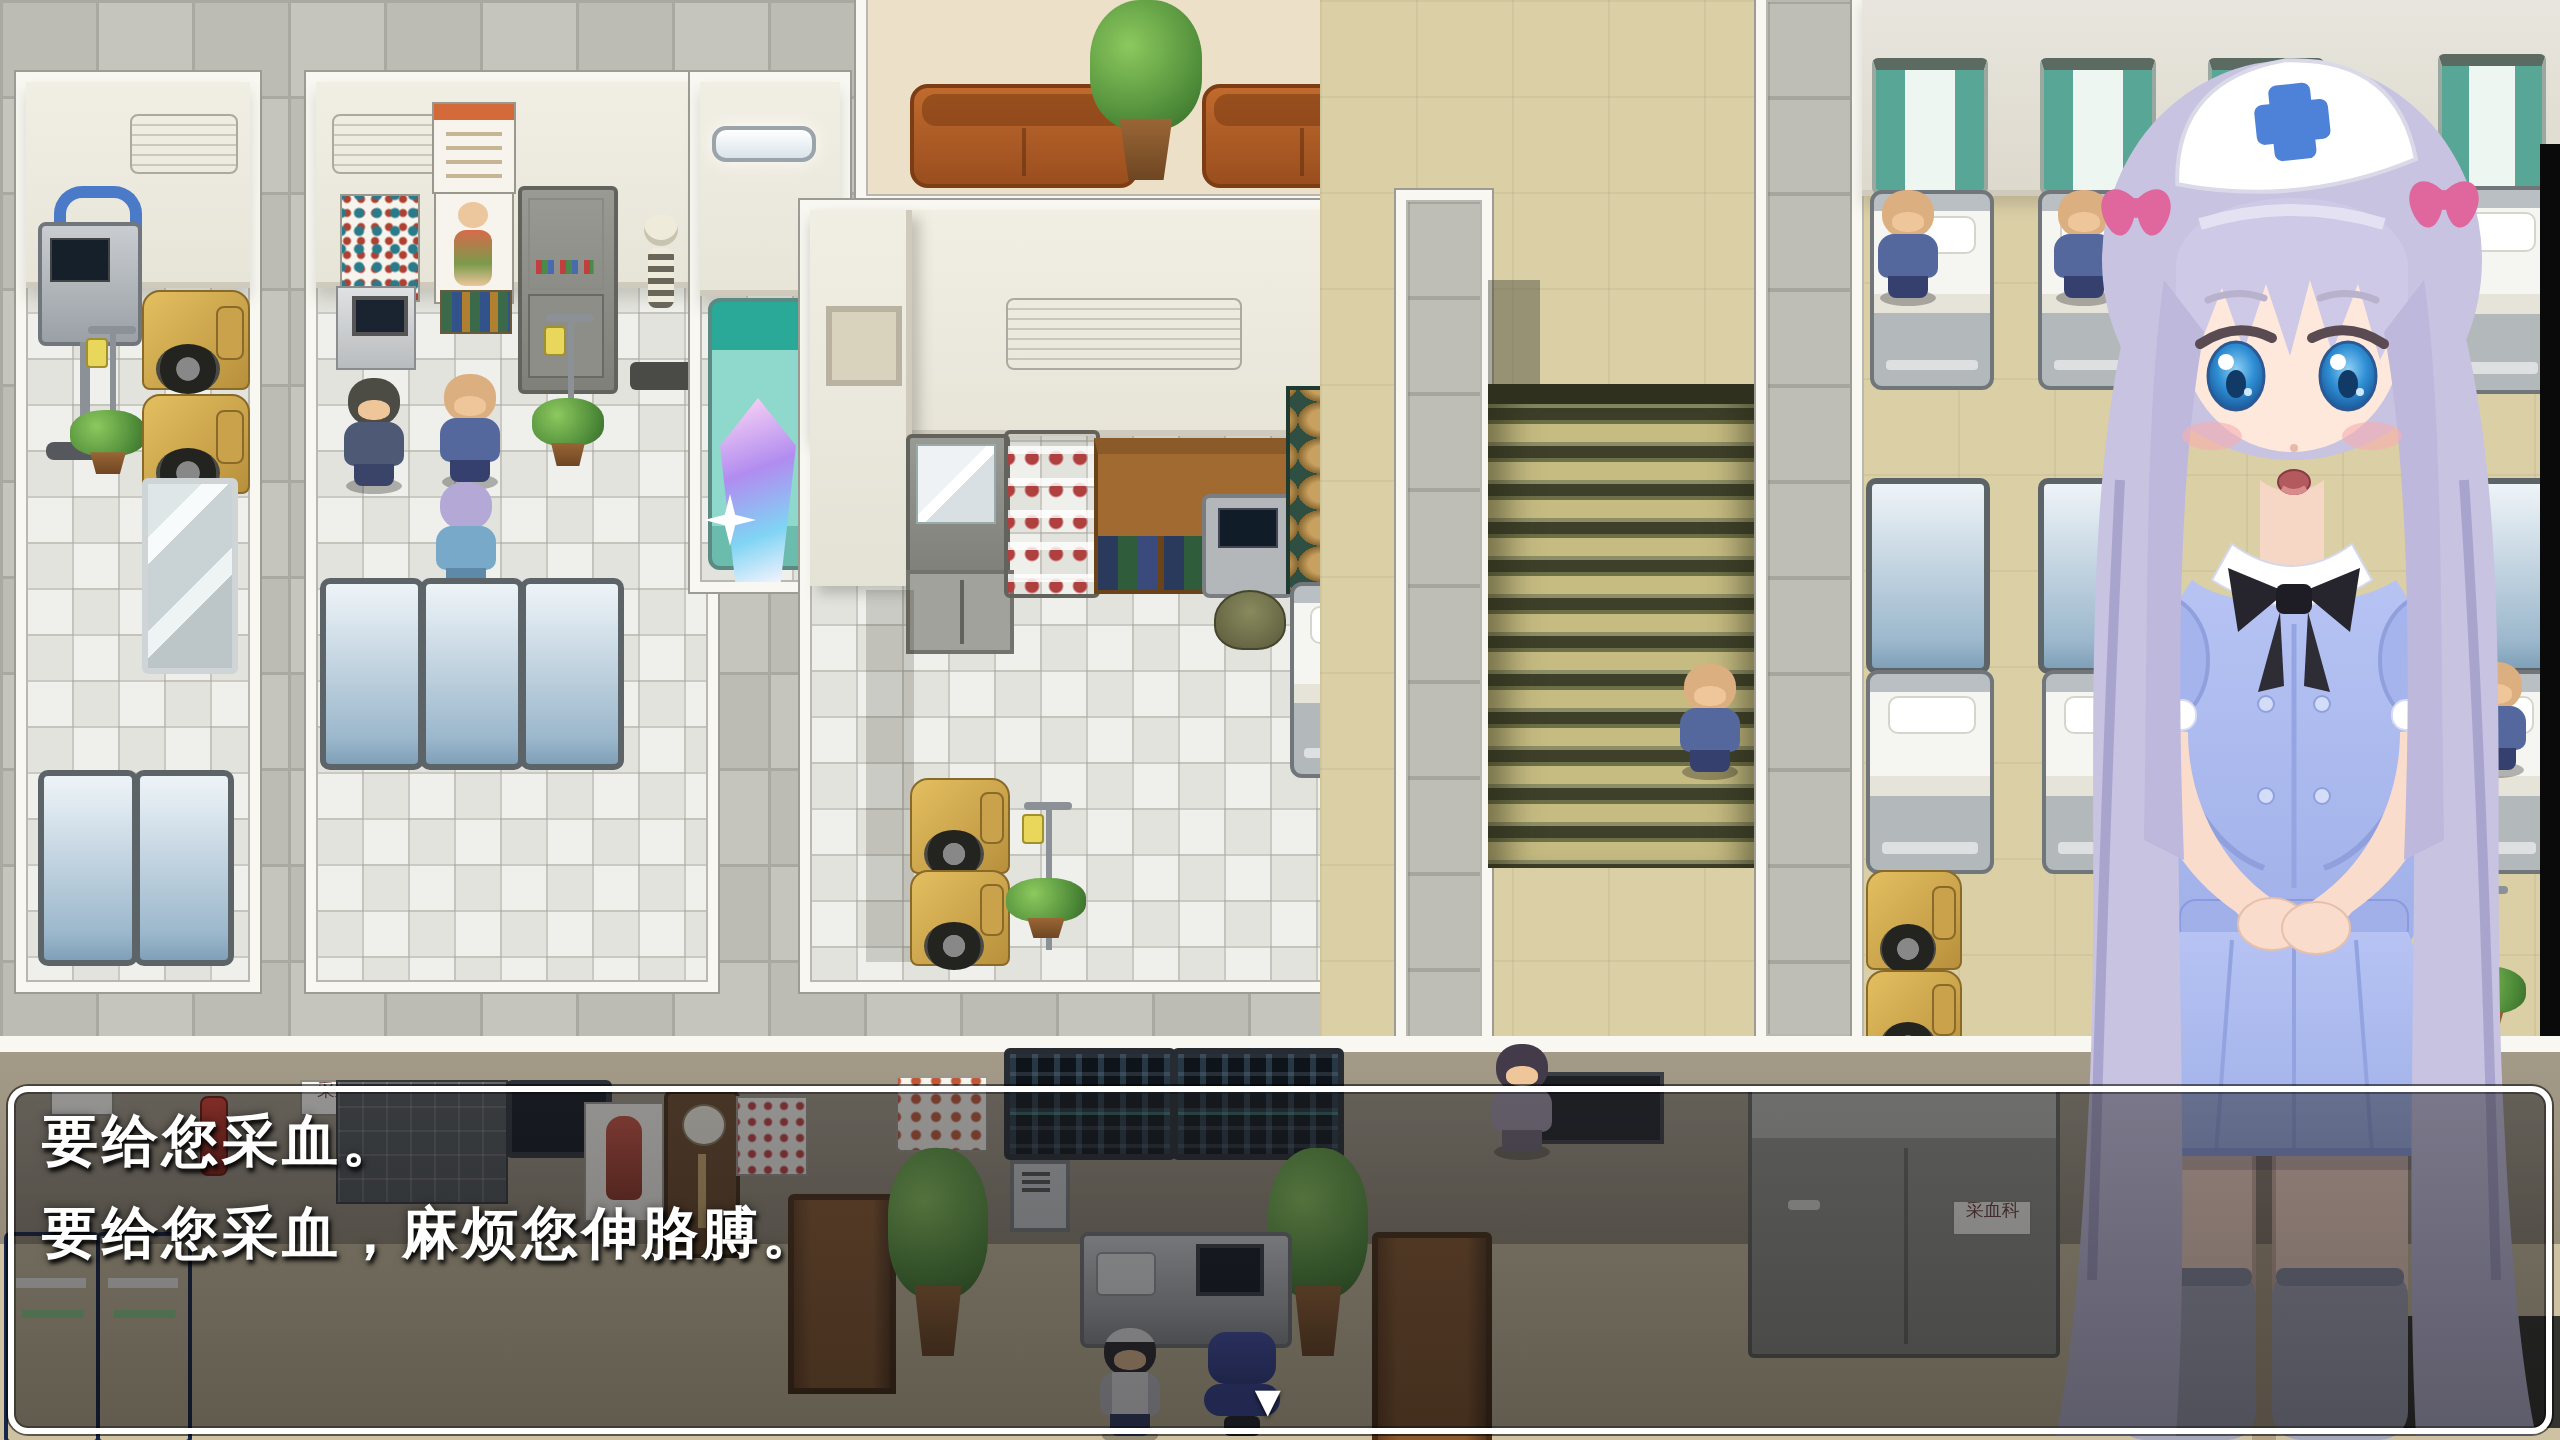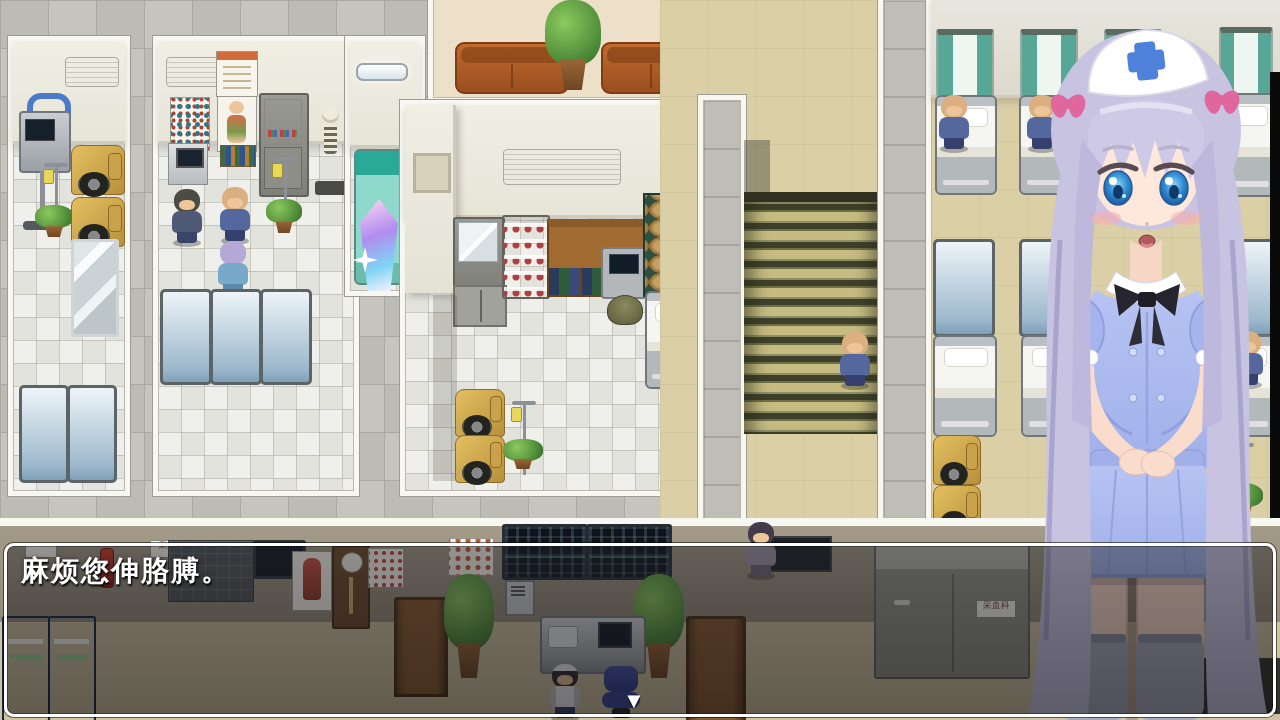--- a/index.html
+++ b/index.html
@@ -454,17 +454,18 @@
 
       <ellipse cx="90" cy="218" rx="15" ry="7" fill="#f6aeb0" opacity="0.6"></ellipse>
       <ellipse cx="170" cy="218" rx="15" ry="7" fill="#f6aeb0" opacity="0.6"></ellipse>
       <circle cx="131" cy="224" r="2" fill="#e8b8a8"></circle>
       <ellipse cx="131" cy="241" rx="8" ry="6" fill="#b25a5e" stroke="#8a3a44"></ellipse>
       <path d="M125,244 Q131,248 137,244" stroke="#d98a8a" stroke-width="3" fill="none"></path>
     </svg>
   </div>
 
   <div class="a dlg">
-    <div class="dlg-line">麻烦您伸胳膊。</div>
+    <div class="dlg-line">要给您采血。</div>
+    <div class="dlg-line">要给您采血，麻烦您伸胳膊。</div>
     <div class="dlg-cur">▼</div>
   </div>
 
 </div>
 
 </body></html>

